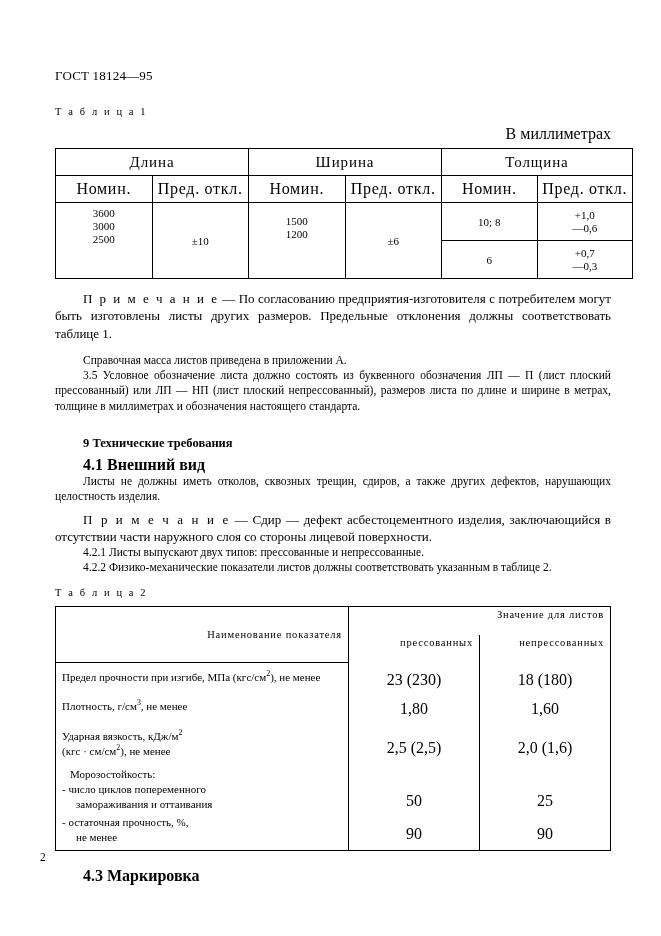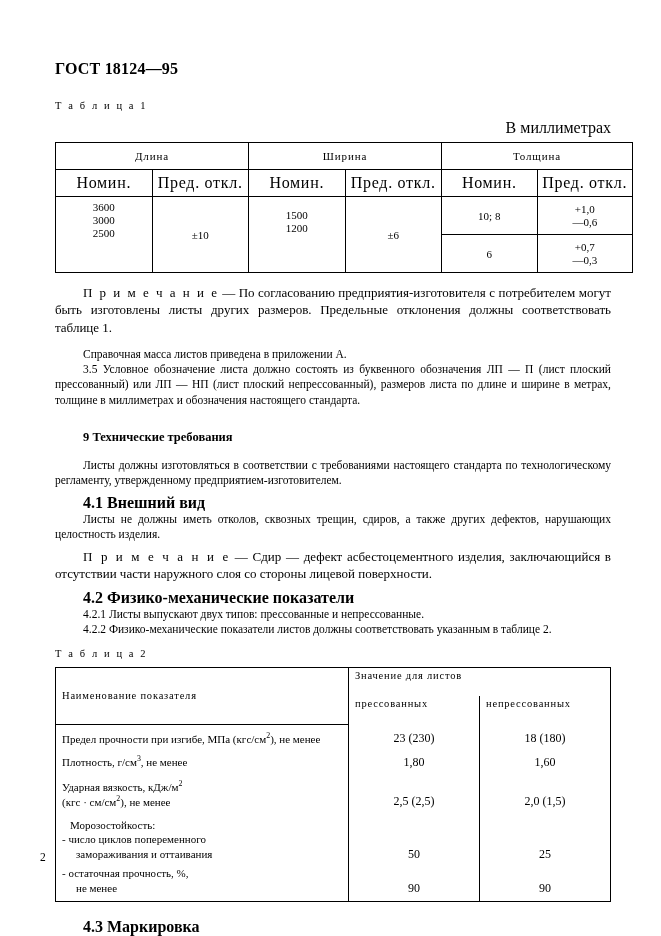--- a/index.html
+++ b/index.html
@@ -23,24 +23,24 @@
     padding: 0;
   }
   .content {
     position: absolute;
     left: 55px;
     top: 60px;
     width: 556px;
   }
 
   .doc-code {
-    font-size: 16px;
-    font-weight: bold;
+    font-size: 13px;
+    font-weight: normal;
     letter-spacing: 0.2px;
-    margin: 0 0 22px 0;
+    margin: 8px 0 22px 0;
   }
 
   .table-caption {
     font-size: 10.5px;
     letter-spacing: 2.1px;
     margin: 0 0 8px 0;
   }
 
   .units-line {
     font-size: 16px;
@@ -59,21 +59,21 @@
     border: 1px solid #000;
     padding: 2px 3px;
     text-align: center;
     vertical-align: middle;
     font-weight: normal;
   }
   table.gost {
     border: 1.6px solid #000;
   }
   .hdr-group {
-    font-size: 11px;
+    font-size: 15px;
     letter-spacing: 0.9px;
     height: 22px;
   }
   .hdr-sub {
     font-size: 16px;
     letter-spacing: 0.7px;
     height: 22px;
   }
   .thick-top { border-top-width: 1.6px !important; }
   .thick-bottom { border-bottom-width: 1.6px !important; }
@@ -139,30 +139,30 @@
   }
   table.gost2 td {
     border-left: 1px solid #000;
     border-right: 1px solid #000;
     border-top: none;
     border-bottom: none;
     padding: 2px 6px;
     vertical-align: top;
   }
   .t2-hdr td {
-    text-align: left;
+    text-align: right;
     vertical-align: middle;
     letter-spacing: 0.8px;
     font-size: 10.5px;
     margin-left: 8px;
   }
   .t2-hdr-bottom td { border-bottom: 1.6px solid #000; }
   .t2-sub td { border-top: 1px solid #000; }
   .t2-name { text-align: left; font-size: 11px; line-height: 1.35; }
-  .t2-val { text-align: center; font-size: 12px; line-height: 1.35; }
+  .t2-val { text-align: center; font-size: 16px; line-height: 1.35; }
   .sup { font-size: 0.72em; vertical-align: super; }
   .pad-top { padding-top: 6px !important; }
 
   .page-number {
     position: absolute;
     left: 40px;
     top: 851px;
     font-size: 11.5px;
   }
 </style>
@@ -232,29 +232,27 @@
     <p class="note" style="margin-top:11px"><span class="spaced">П р и м е ч а н и е</span><span> — По согласованию предприятия-изготовителя с потребителем могут быть изготовлены листы других размеров. Предельные отклонения должны соответствовать таблице 1.</span></p>
 
     <p class="body" style="margin-top:11px">Справочная масса листов приведена в приложении А.</p>
 
     <p class="body">3.5 Условное обозначение листа должно состоять из буквенного обозначения ЛП — П (лист плоский прессованный) или ЛП — НП (лист плоский непрессованный), размеров листа по длине и ширине в метрах, толщине в миллиметрах и обозначения настоящего стандарта.</p>
 
 
 
     <h2 class="section" style="margin-top:22px">9 Технические требования</h2>
 
-    <p class="body" style="margin-top:13px">Листы должны изготовляться в соответствии с требованиями настоящего стандарта по технологическому регламенту, утвержденному предприятием-изготовителем.</p>
 
     <h3 class="subsection" style="margin-top:5px">4.1 Внешний вид</h3>
 
     <p class="body">Листы не должны иметь отколов, сквозных трещин, сдиров, а также других дефектов, нарушающих целостность изделия.</p>
 
     <p class="note" style="margin-top:6px"><span class="spaced">П р и м е ч а н и е</span><span> — Сдир — дефект асбестоцементного изделия, заключающийся в отсутствии части наружного слоя со стороны лицевой поверхности.</span></p>
 
-    <h3 class="subsection" style="margin-top:6px">4.2 Физико-механические показатели</h3>
 
     <p class="body">4.2.1 Листы выпускают двух типов: прессованные и непрессованные.</p>
 
     <p class="body">4.2.2 Физико-механические показатели листов должны соответствовать указанным в таблице 2.</p>
 
     <div class="table-caption" style="margin-top:11px">Т а б л и ц а 2</div>
 
     <table class="gost2">
       <tbody>
           <tr class="t2-hdr">
@@ -277,21 +275,21 @@
         <td class="t2-val pad-top">1,80</td>
         <td class="t2-val pad-top" style="border-right:none">1,60</td>
       </tr>
 
       <tr>
         <td class="t2-name pad-top" style="border-left:none">
           <div><span>Ударная вязкость, кДж/м</span><span class="sup">2</span></div>
           <div><span>(кгс · см/см</span><span class="sup">2</span><span>), не менее</span></div>
         </td>
         <td class="t2-val" style="vertical-align:bottom; padding-bottom:2px">2,5 (2,5)</td>
-        <td class="t2-val" style="border-right:none; vertical-align:bottom; padding-bottom:2px">2,0 (1,5)</td>
+        <td class="t2-val" style="border-right:none; vertical-align:bottom; padding-bottom:2px">2,0 (1,6)</td>
       </tr>
 
       <tr>
         <td class="t2-name pad-top" style="border-left:none">
           <div style="padding-left:8px">Морозостойкость:</div>
           <div>- число циклов попеременного</div>
           <div style="padding-left:14px">замораживания и оттаивания</div>
         </td>
         <td class="t2-val" style="vertical-align:bottom; padding-bottom:2px">50</td>
         <td class="t2-val" style="border-right:none; vertical-align:bottom; padding-bottom:2px">25</td>

